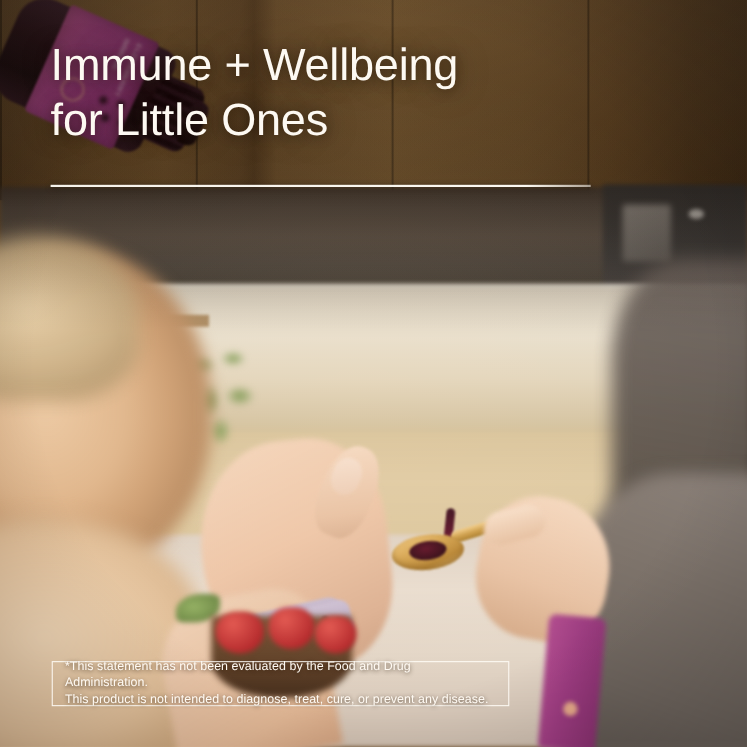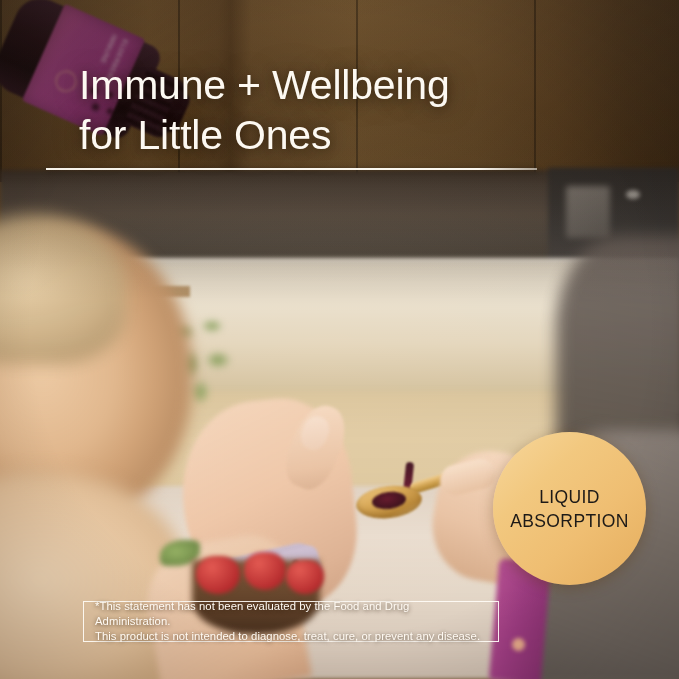--- a/index.html
+++ b/index.html
@@ -322,27 +322,26 @@
   }
   
   .text-scrim {
     top:0; height:300px;
     background:linear-gradient(180deg, rgba(28,18,8,.26) 0%, rgba(28,18,8,.20) 52%, rgba(28,18,8,0) 100%);
     pointer-events:none;
   }
 
   
   .headline {
-    position:absolute; left:46px; top:60px; width:520px;
+    position:absolute; left:46px; top:34px; width:520px;
     color:#fdf9f2;
     font-size:41px; line-height:50px; font-weight:400;
     letter-spacing:-0.2px;
     text-shadow:0 1px 10px rgba(30,18,6,.55), 0 0 30px rgba(30,18,6,.35);
     white-space:pre-line;
-    margin-left:33px;
   }
   .divider {
     position:absolute; left:46px; top:168px; width:491px; height:2px;
     background:linear-gradient(90deg, rgba(255,252,245,.95), rgba(255,252,245,.98) 88%, rgba(255,252,245,.55));
     box-shadow:0 1px 6px rgba(0,0,0,.45);
   }
   .subhead {
     position:absolute; left:46px; top:186px; width:520px;
     color:#fdfaf4;
     font-size:27.5px; line-height:35px; font-weight:700;
@@ -364,21 +363,20 @@
     font-size:17.5px; line-height:24px; font-weight:400;
     letter-spacing:.4px; white-space:pre-line;
   }
 
   
   .disclaimer {
     position:absolute; left:47px; top:601px; width:416px; height:41px;
     border:1.6px solid rgba(255,252,246,.92);
     display:flex; align-items:center;
     padding:0 11px;
-    margin-left:36px;
   }
   .disclaimer-text {
     color:#fffaf3; font-size:11.3px; line-height:15px; font-weight:400;
     letter-spacing:.05px;
     text-shadow:0 1px 4px rgba(40,25,10,.7);
     white-space:pre-line;
   }
 </style>
 </head>
 <body>
@@ -446,23 +444,19 @@
   <div class="layer photo-grade"></div>
   <div class="layer text-scrim"></div>
   <div class="layer vignette"></div>
 
   <div class="headline">Immune + Wellbeing
 for Little Ones</div>
 
   <div class="divider"></div>
 
 
-  <div class="badge">
-    <span class="badge-text">LIQUID
-ABSORPTION</span>
-  </div>
 
   <div class="disclaimer">
     <span class="disclaimer-text">*This statement has not been evaluated by the Food and Drug Administration.
 This product is not intended to diagnose, treat, cure, or prevent any disease.</span>
   </div>
 
 </div>
 
 </body></html>

